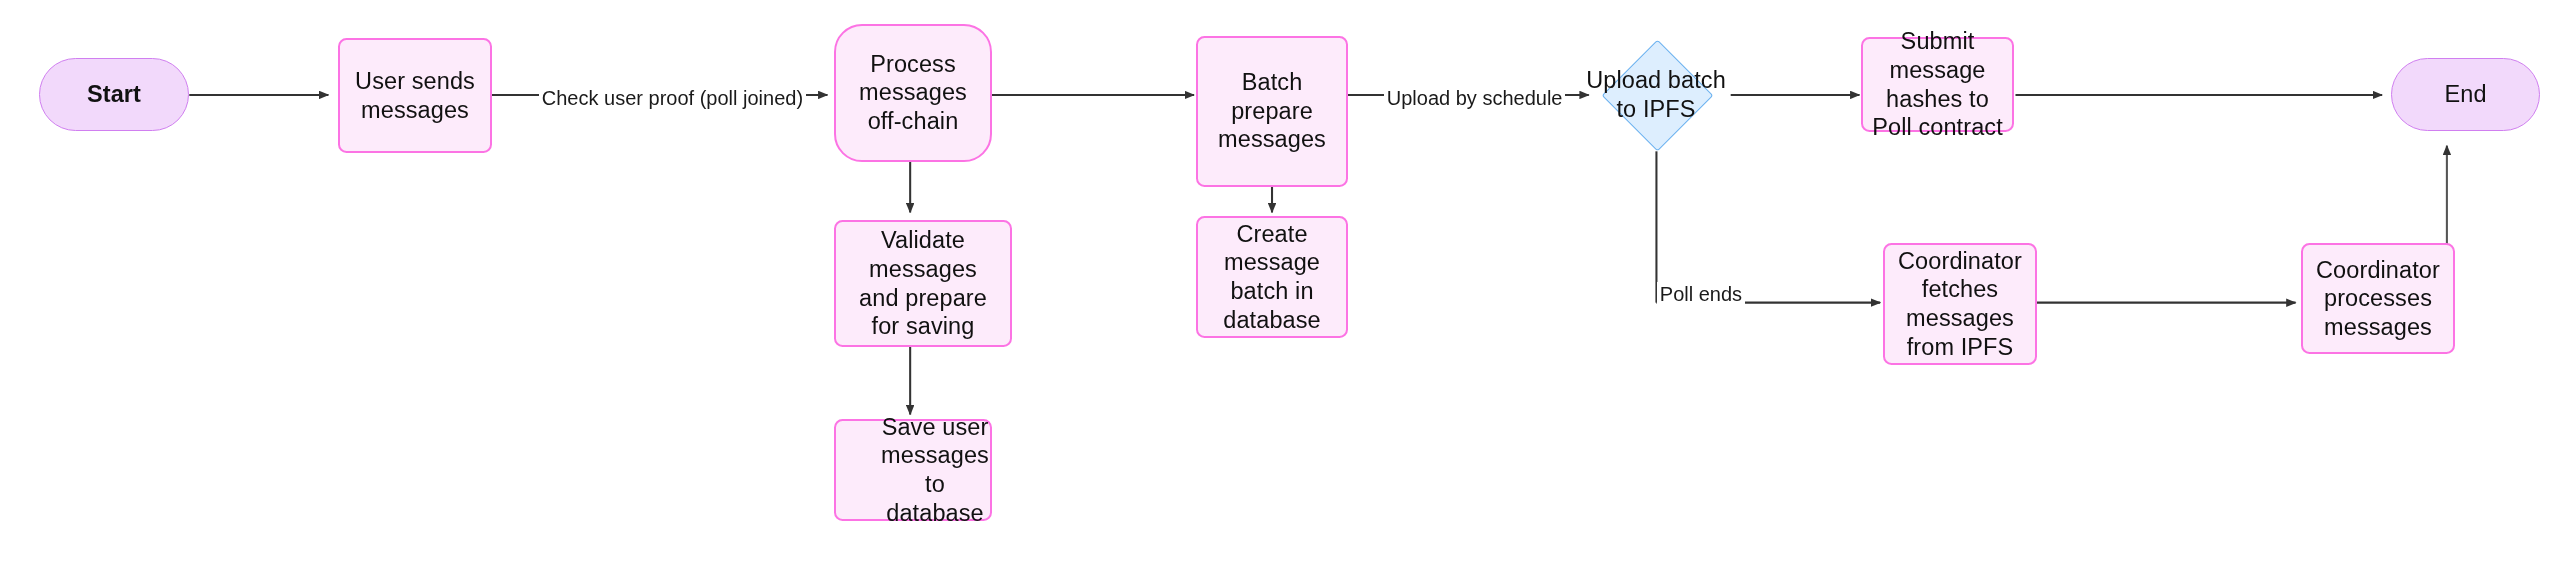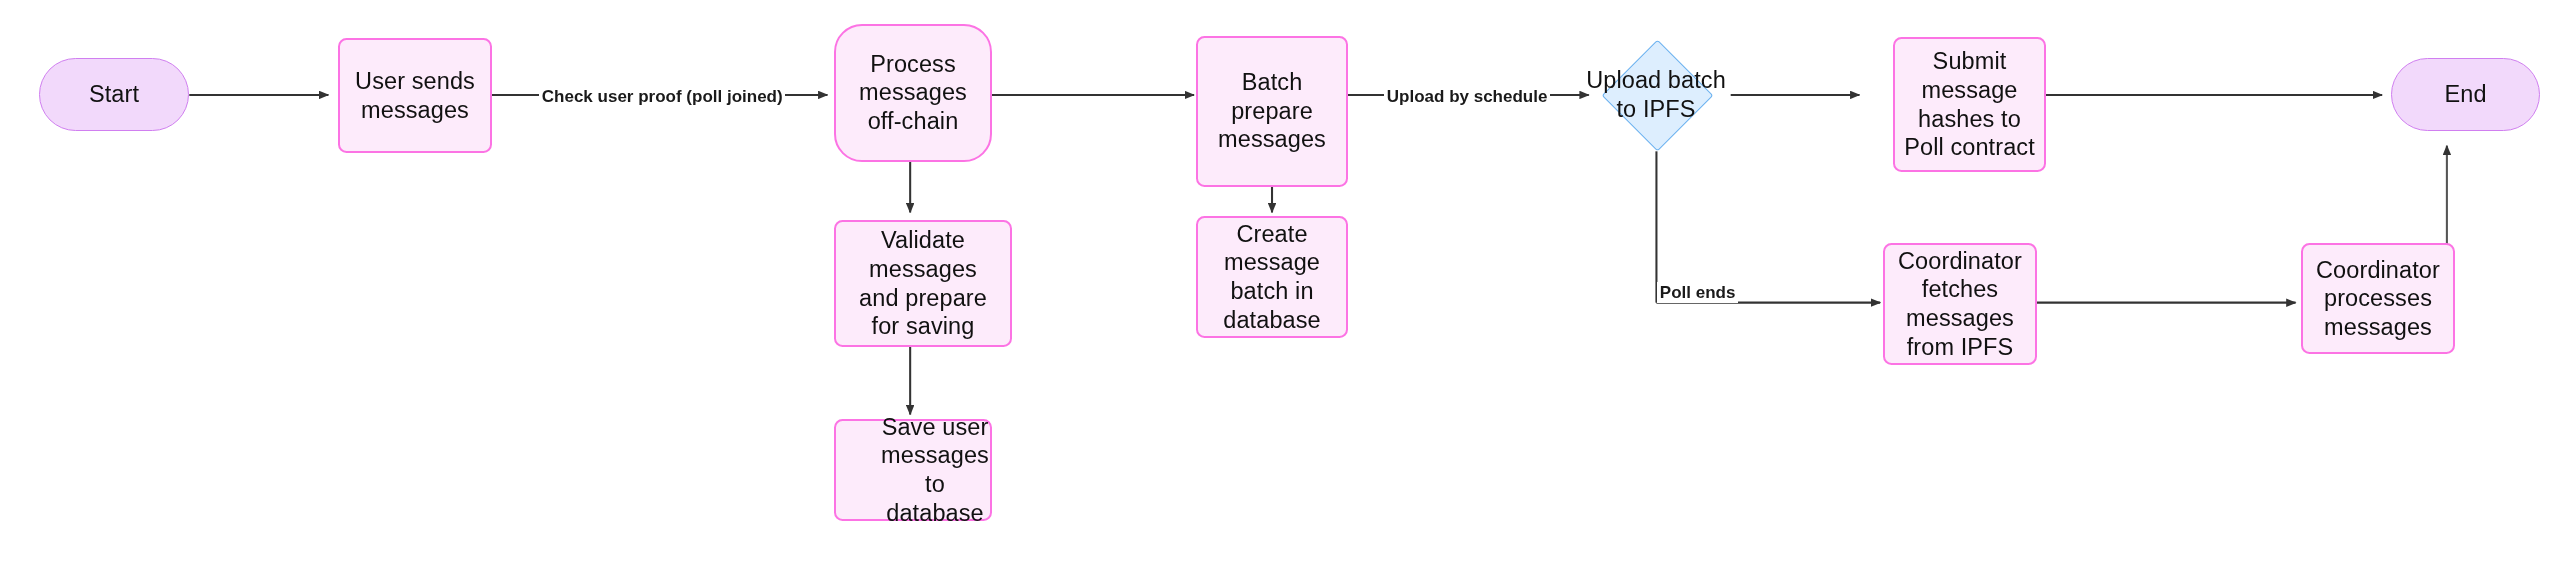--- a/index.html
+++ b/index.html
@@ -58,22 +58,22 @@
     background: #ddeefe;
     border: 1.9px solid #6ab1f0;
     transform: rotate(45deg);
     border-radius: 2.8px;
     z-index: 2;
   }
   .edge-label {
     position: absolute;
     background: #ffffff;
     color: #1a1a1a;
-    font-size: 17px;
-    font-weight: bold;
+    font-size: 20px;
+    font-weight: normal;
     line-height: 1;
     padding: 1.9px 2.8px;
     white-space: nowrap;
     z-index: 4;
   }
 </style>
 </head>
 <body>
 
 <div id="canvas">
@@ -104,21 +104,21 @@
     <path d="M1762,161 L1762,322" stroke="#333333" stroke-width="2.2" fill="none"></path>
     <path d="M1762,322 L2000,322" stroke="#333333" stroke-width="2.2" fill="none" marker-end="url(#arrow)"></path>
 
     <path d="M2144,101 L2534,101" stroke="#333333" stroke-width="2.2" fill="none" marker-end="url(#arrow)"></path>
 
     <path d="M2147,322 L2442,322" stroke="#333333" stroke-width="2.2" fill="none" marker-end="url(#arrow)"></path>
 
     <path d="M2604,322 L2593,322 Q2603,322 2603,312 L2603,155" stroke="#555555" stroke-width="2.2" fill="none" marker-end="url(#arrow)"></path>
   </svg>
 
-  <div class="node terminal" style="left:39px; top:58px; width:150px; height:73px;">
+  <div class="node terminal" style="left:39px; top:58px; width:150px; height:73px;font-weight:bold;">
     <span>Start</span>
   </div>
 
   <div class="node process" style="left:338px; top:38px; width:154px; height:115px;">
     <span>User sends
 messages</span>
   </div>
 
   <div class="node process" style="left:834px; top:23.5px; width:158px; height:138px;border-radius:28px;">
     <span>Process
@@ -151,21 +151,21 @@
 batch in
 database</span>
   </div>
 
   <div class="diamond-shape" style="left:1618px; top:56px; width:77px; height:77px;"></div>
   <div class="node decision-label" style="left:1581px; top:62px; width:150px; height:66px;">
     <span>Upload batch
 to IPFS</span>
   </div>
 
-  <div class="node process" style="left:1861px; top:37px; width:153px; height:135px;margin-left:32px;">
+  <div class="node process" style="left:1861px; top:37px; width:153px; height:95px;">
     <span>Submit
 message
 hashes to
 Poll contract</span>
   </div>
 
   <div class="node process" style="left:1883px; top:243px; width:154px; height:122px;">
     <span>Coordinator
 fetches
 messages

